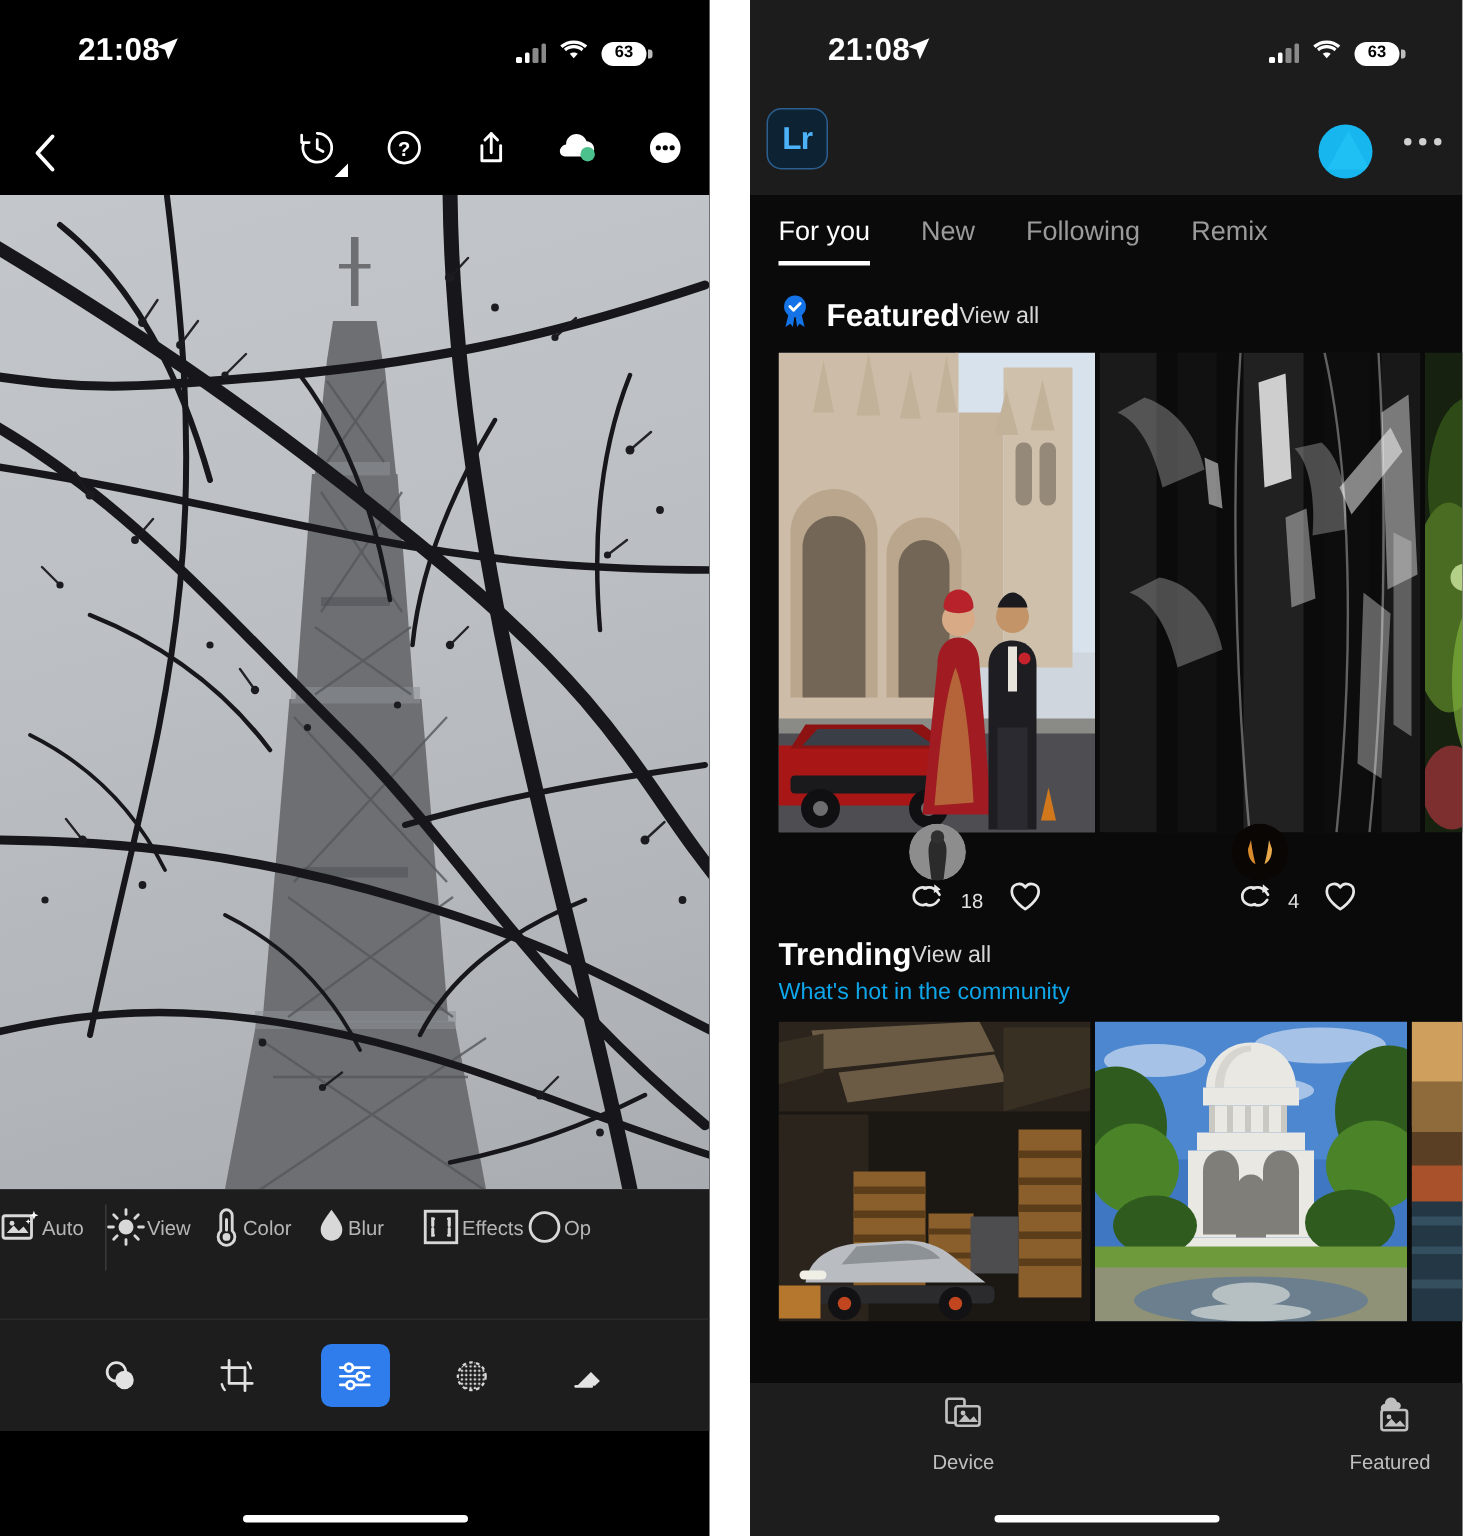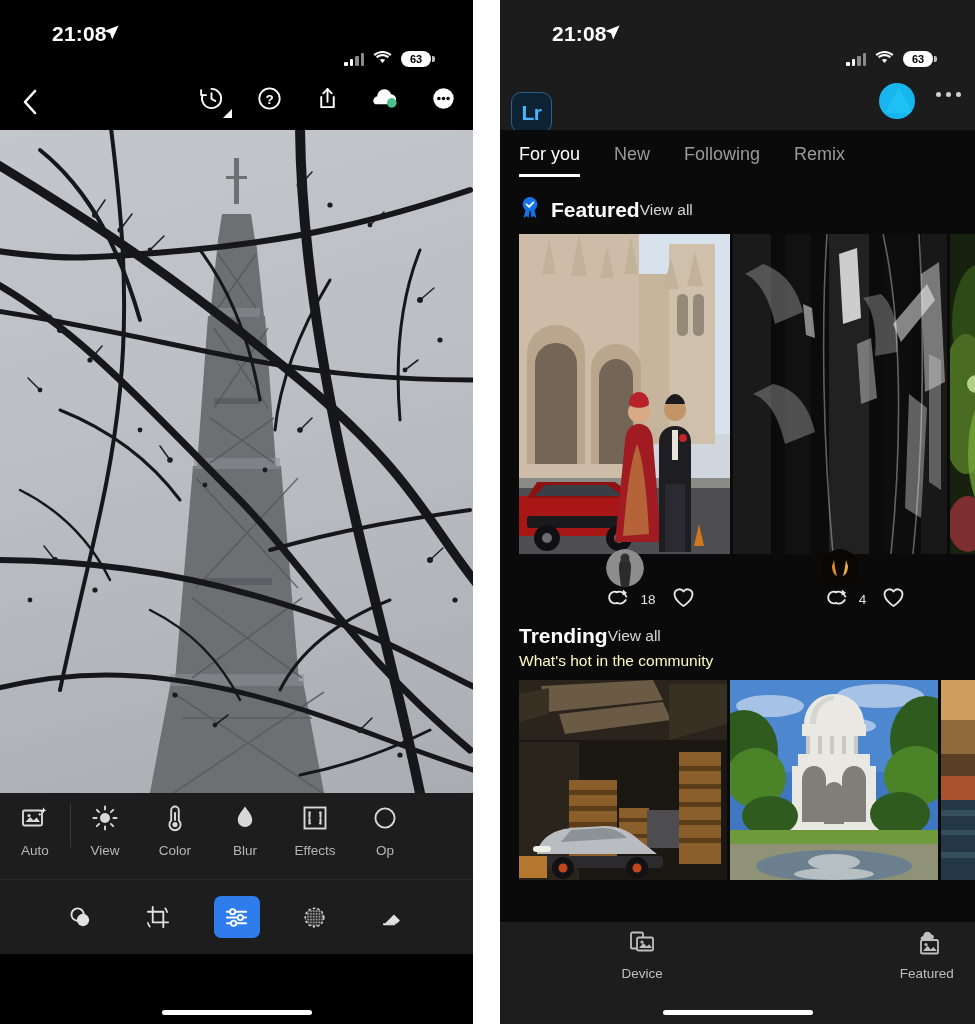--- a/index.html
+++ b/index.html
@@ -12,21 +12,21 @@
   #phone-right{left:500px;width:475px;background:#0a0a0a;}
 
   
   .statusbar{position:relative;height:72px;width:100%;}
   #phone-left .statusbar{background:#000;}
   #phone-right .statusbar{background:#1c1c1c;}
   .sb-time{position:absolute;left:52px;top:22px;color:#fff;font-size:21px;font-weight:600;letter-spacing:.2px;text-align:right;}
   .sb-loc{position:absolute;top:24px;font-size:19px;color:#fff;line-height:1;transform:rotate(0deg);}
   #phone-left .sb-loc{left:103px;}
   #phone-right .sb-loc{left:104px;}
-  .sb-right{position:absolute;right:42px;top:26px;display:flex;align-items:center;gap:9px;margin-top:24px;}
+  .sb-right{position:absolute;right:42px;top:26px;display:flex;align-items:center;gap:9px;}
   .bars{display:flex;align-items:flex-end;gap:2px;height:13px;}
   .bars i{display:block;width:3.5px;background:#fff;border-radius:1px;}
   .bars i:nth-child(1){height:4px;background:#fff;}
   .bars i:nth-child(2){height:7px;background:#fff;}
   .bars i:nth-child(3){height:10px;background:#8a8a8a;}
   .bars i:nth-child(4){height:13px;background:#8a8a8a;}
   .batt{position:relative;width:30px;height:16px;border-radius:8px;background:#fff;display:flex;align-items:center;justify-content:center;}
   .batt span{font-size:11px;font-weight:700;color:#000;line-height:1;}
   .batt:after{content:"";position:absolute;right:-4px;top:5px;width:3px;height:6px;background:#bdbdbd;border-radius:0 2px 2px 0;}
 
@@ -35,51 +35,51 @@
   .back-chev{position:absolute;left:14px;top:14px;width:32px;height:32px;display:flex;align-items:center;justify-content:center;cursor:pointer;}
   .lr-tools{position:absolute;right:14px;top:10px;display:flex;align-items:center;gap:26px;}
   .lr-tool{width:32px;height:32px;display:flex;align-items:center;justify-content:center;position:relative;cursor:pointer;}
 
   .photo-wrap{position:relative;width:473px;height:663px;background:#000;overflow:hidden;}
   .photo{position:absolute;left:0;top:0;width:473px;height:663px;background:#b9bdc2;overflow:hidden;}
   .sky{position:absolute;inset:0;background:linear-gradient(165deg,#c3c7cb 0%,#bcc0c5 40%,#b2b6bb 75%,#a9adb2 100%);}
   .tower{position:absolute;left:50%;top:28px;transform:translateX(-50%);width:230px;height:640px;}
 
   .edit-strip{position:relative;height:86px;background:#1d1d1d;border-bottom:1px solid #2a2a2a;display:flex;align-items:flex-start;}
-  .etool{width:70px;min-width:70px;padding-top:10px;display:flex;flex-direction:column;align-items:center;gap:10px;cursor:pointer;position:relative;}
+  .etool{width:70px;min-width:70px;padding-top:10px;display:flex;align-items:center;cursor:pointer;position:relative;}
   .etool .lbl{font-size:13.5px;color:#b6b6b6;white-space:nowrap;}
   .etool.divider:before{content:"";position:absolute;left:0;top:10px;width:1px;height:44px;background:#3a3a3a;}
   .ic{height:30px;display:flex;align-items:center;justify-content:center;}
 
   .mode-strip{position:relative;height:74px;background:#1d1d1d;display:flex;align-items:center;justify-content:center;gap:32px;}
   .mbtn{width:46px;height:42px;border-radius:7px;display:flex;align-items:center;justify-content:center;cursor:pointer;}
   .mbtn.active{background:#2f7ced;}
 
   .homebar{position:absolute;bottom:9px;left:50%;transform:translateX(-50%);width:150px;height:5px;border-radius:3px;background:#fff;}
 
   
   .lr-header{position:relative;height:58px;background:#1c1c1c;}
-  .lr-badge{position:absolute;left:11px;top:20px;width:39px;height:39px;border-radius:10px;background:#0d2333;border:1px solid #2b5f8f;display:flex;align-items:center;justify-content:center;}
+  .lr-badge{position:absolute;left:11px;top:0;width:39px;height:39px;border-radius:10px;background:#0d2333;border:1px solid #2b5f8f;display:flex;align-items:center;justify-content:center;}
   .lr-badge span{color:#4cb3fb;font-size:21px;font-weight:700;letter-spacing:-.5px;}
   .avatar{position:absolute;right:60px;top:11px;width:36px;height:36px;border-radius:50%;background:#17b6ef;overflow:hidden;}
   .avatar:after{content:"";position:absolute;left:6px;top:4px;width:0;height:0;border-left:14px solid transparent;border-right:14px solid transparent;border-bottom:26px solid #27c9f5;opacity:.55;}
   .dots3{position:absolute;right:14px;top:20px;display:flex;gap:5px;cursor:pointer;}
   .dots3 i{width:5px;height:5px;border-radius:50%;background:#d0d0d0;display:block;}
 
   .tabs{position:relative;height:52px;background:#0a0a0a;display:flex;align-items:center;padding-left:19px;gap:34px;}
   .tab{font-size:18px;color:#9a9a9a;position:relative;padding-bottom:4px;cursor:pointer;}
   .tab.active{color:#fff;}
   .tab.active:after{content:"";position:absolute;left:0;right:0;bottom:-8px;height:2.5px;background:#fff;}
 
   .scroll{position:relative;background:#0a0a0a;height:878px;overflow:hidden;}
   .sec-head{display:flex;align-items:center;justify-content:flex-start;padding:14px 19px 10px 19px;}
   .sec-left{display:flex;align-items:center;gap:10px;}
   .sec-title{font-size:21px;color:#fff;font-weight:600;}
   .view-all{font-size:15.5px;color:#d6d6d6;cursor:pointer;}
-  .sec-sub{font-size:15.5px;color:#fef9c3;padding:0 19px 10px 19px;}
+  .sec-sub{font-size:15.5px;color:#0ea5e9;padding:0 19px 10px 19px;}
 
   .cardrow{display:flex;gap:3px;padding-left:19px;}
   .card{height:320px;flex:0 0 auto;overflow:hidden;position:relative;background:#111;}
 
   .meta-row{display:flex;align-items:center;height:52px;padding-left:19px;}
   .meta-grp{display:flex;align-items:center;flex-direction:column;}
   .pfp{width:38px;height:38px;border-radius:50%;overflow:hidden;position:relative;flex:0 0 auto;}
   .acts{display:flex;align-items:center;gap:16px;}
   .remix-ct{font-size:13.5px;color:#e2e2e2;margin-left:-7px;}
 

